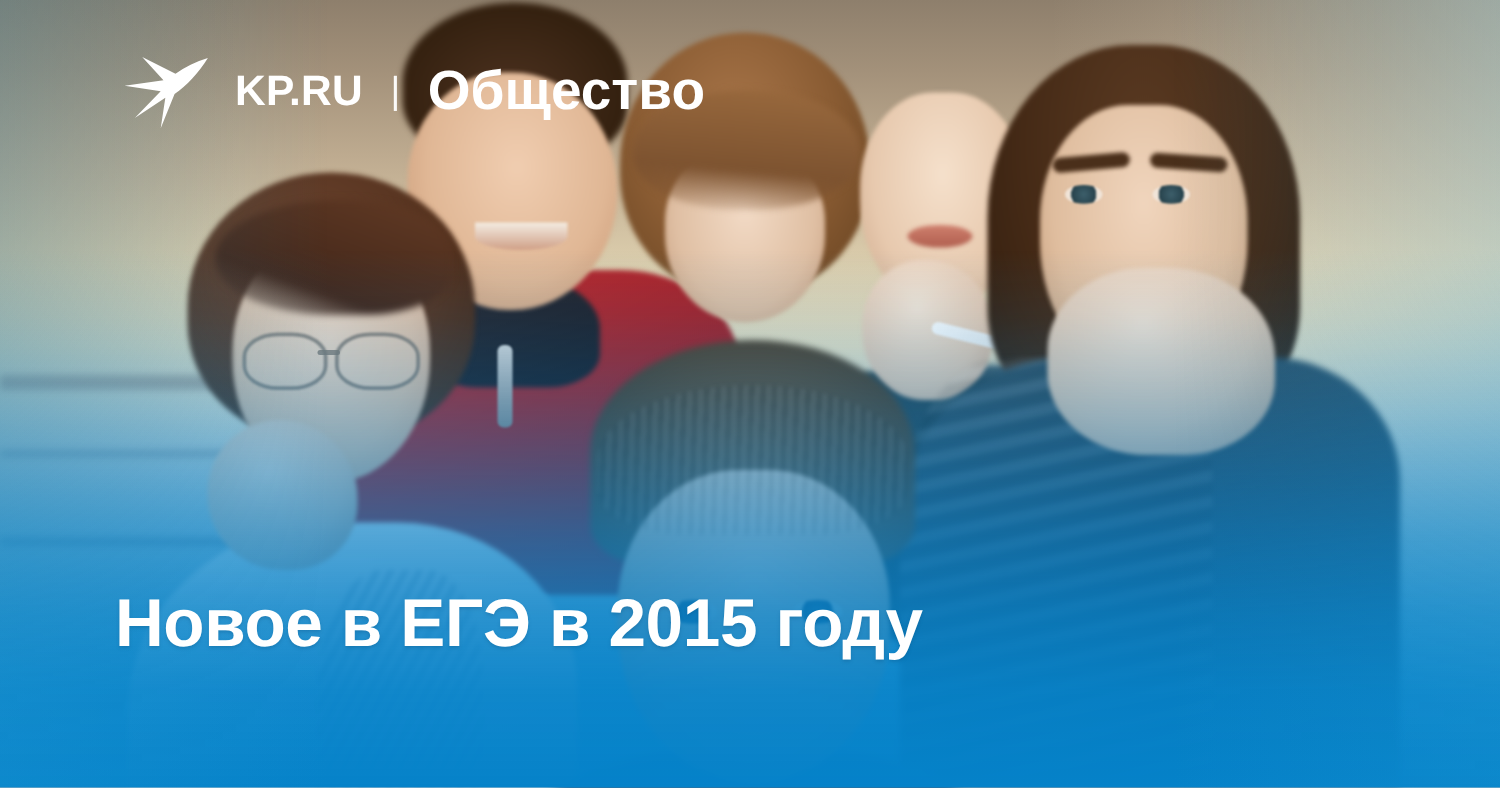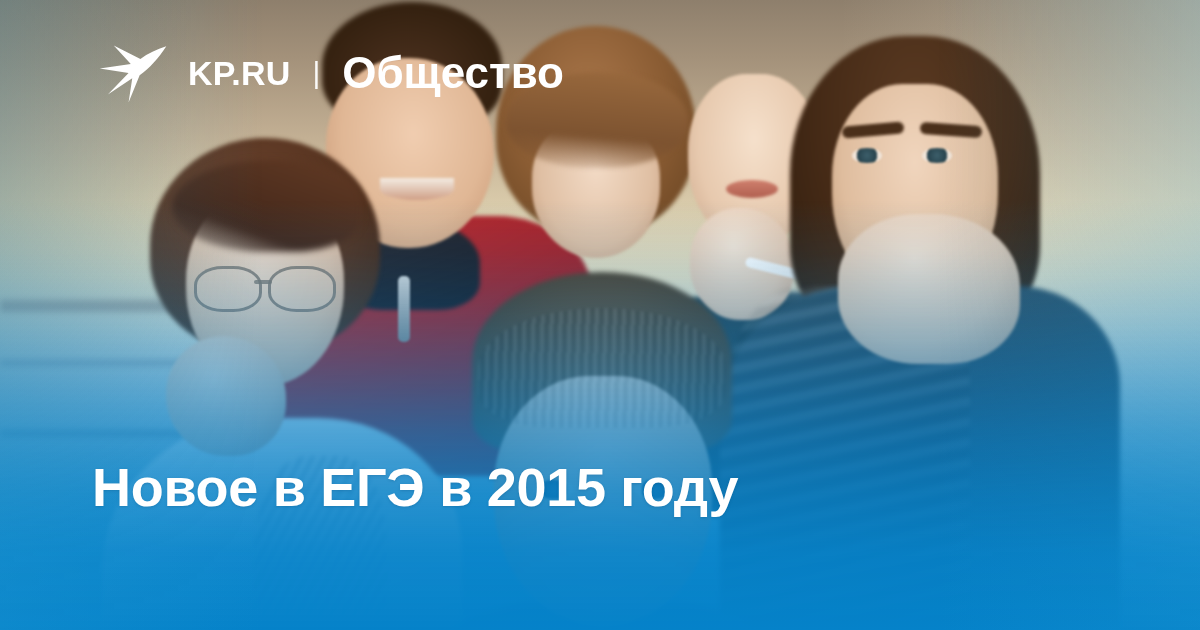--- a/index.html
+++ b/index.html
@@ -397,21 +397,21 @@
     font-weight: 700;
     line-height: 1;
     white-space: nowrap;
   }
 
   
   .headline {
     position: absolute;
     left: 92px;
     right: 90px;
-    bottom: 76px;
+    bottom: 64px;
     z-index: 6;
     color: #ffffff;
     font-size: 54px;
     font-weight: 700;
     line-height: 1.12;
     letter-spacing: -0.3px;
     text-shadow: 0 1px 3px rgba(0,60,100,0.22);
   }
 </style>
 </head>

